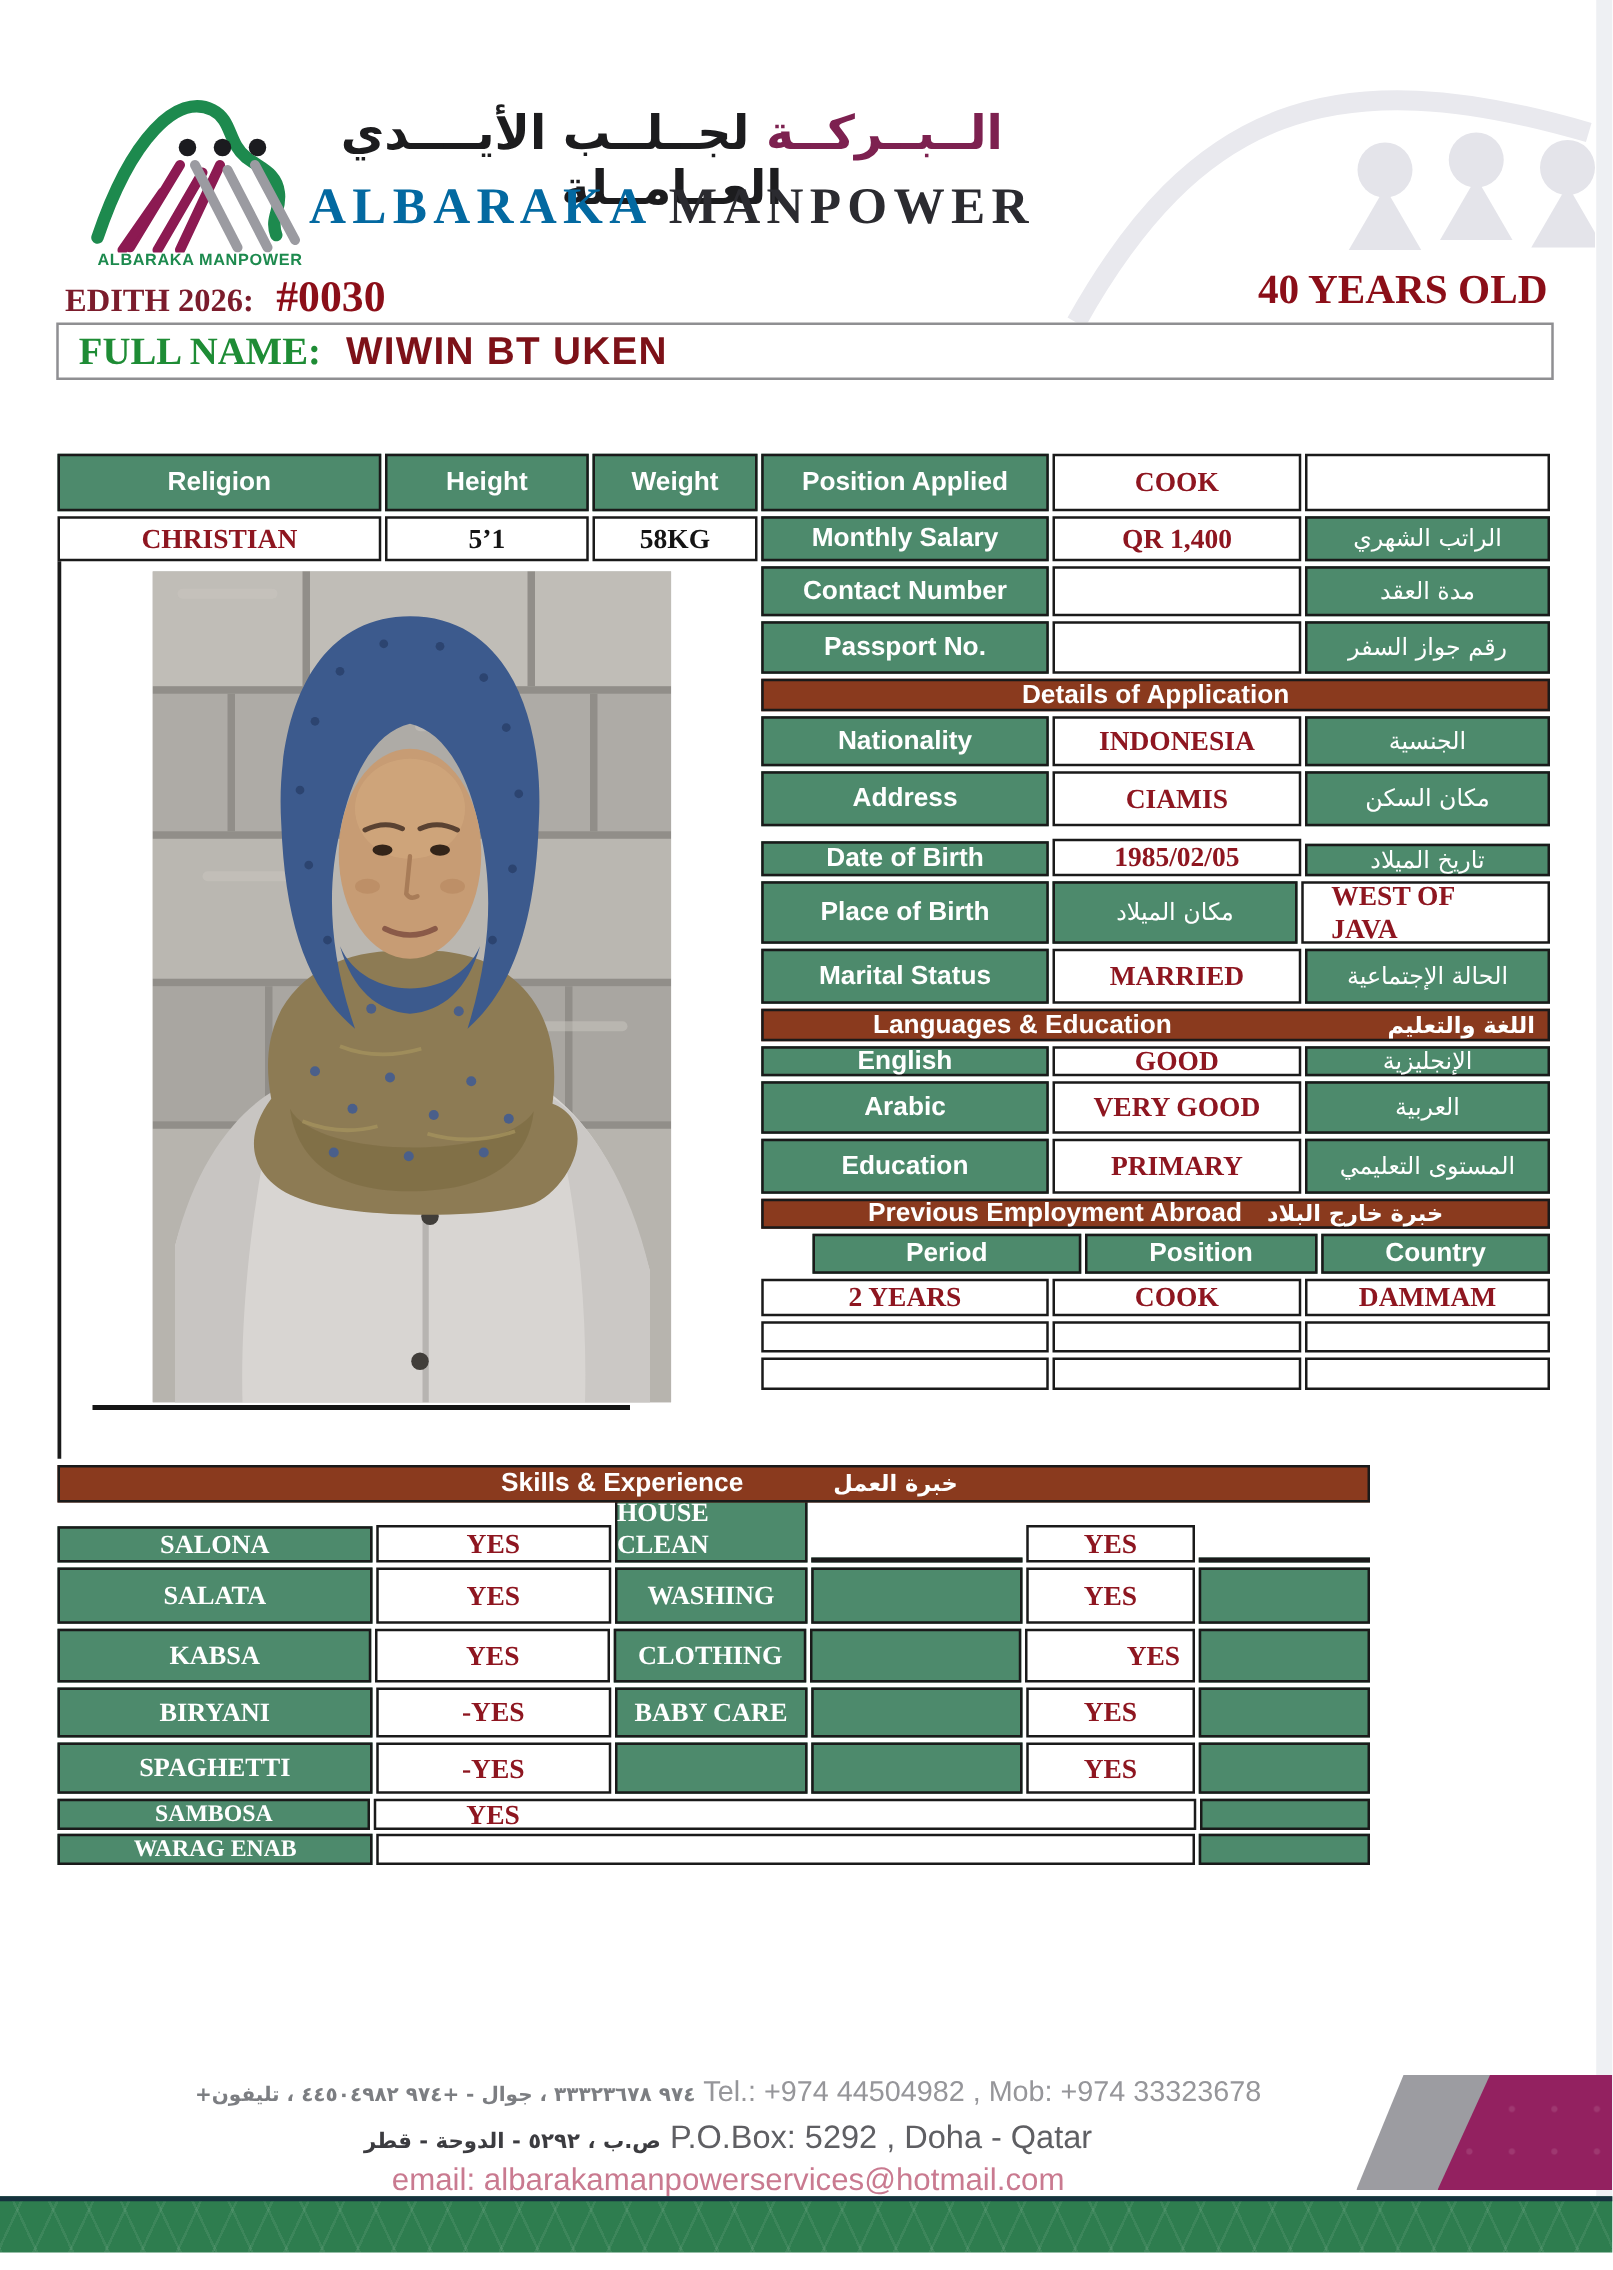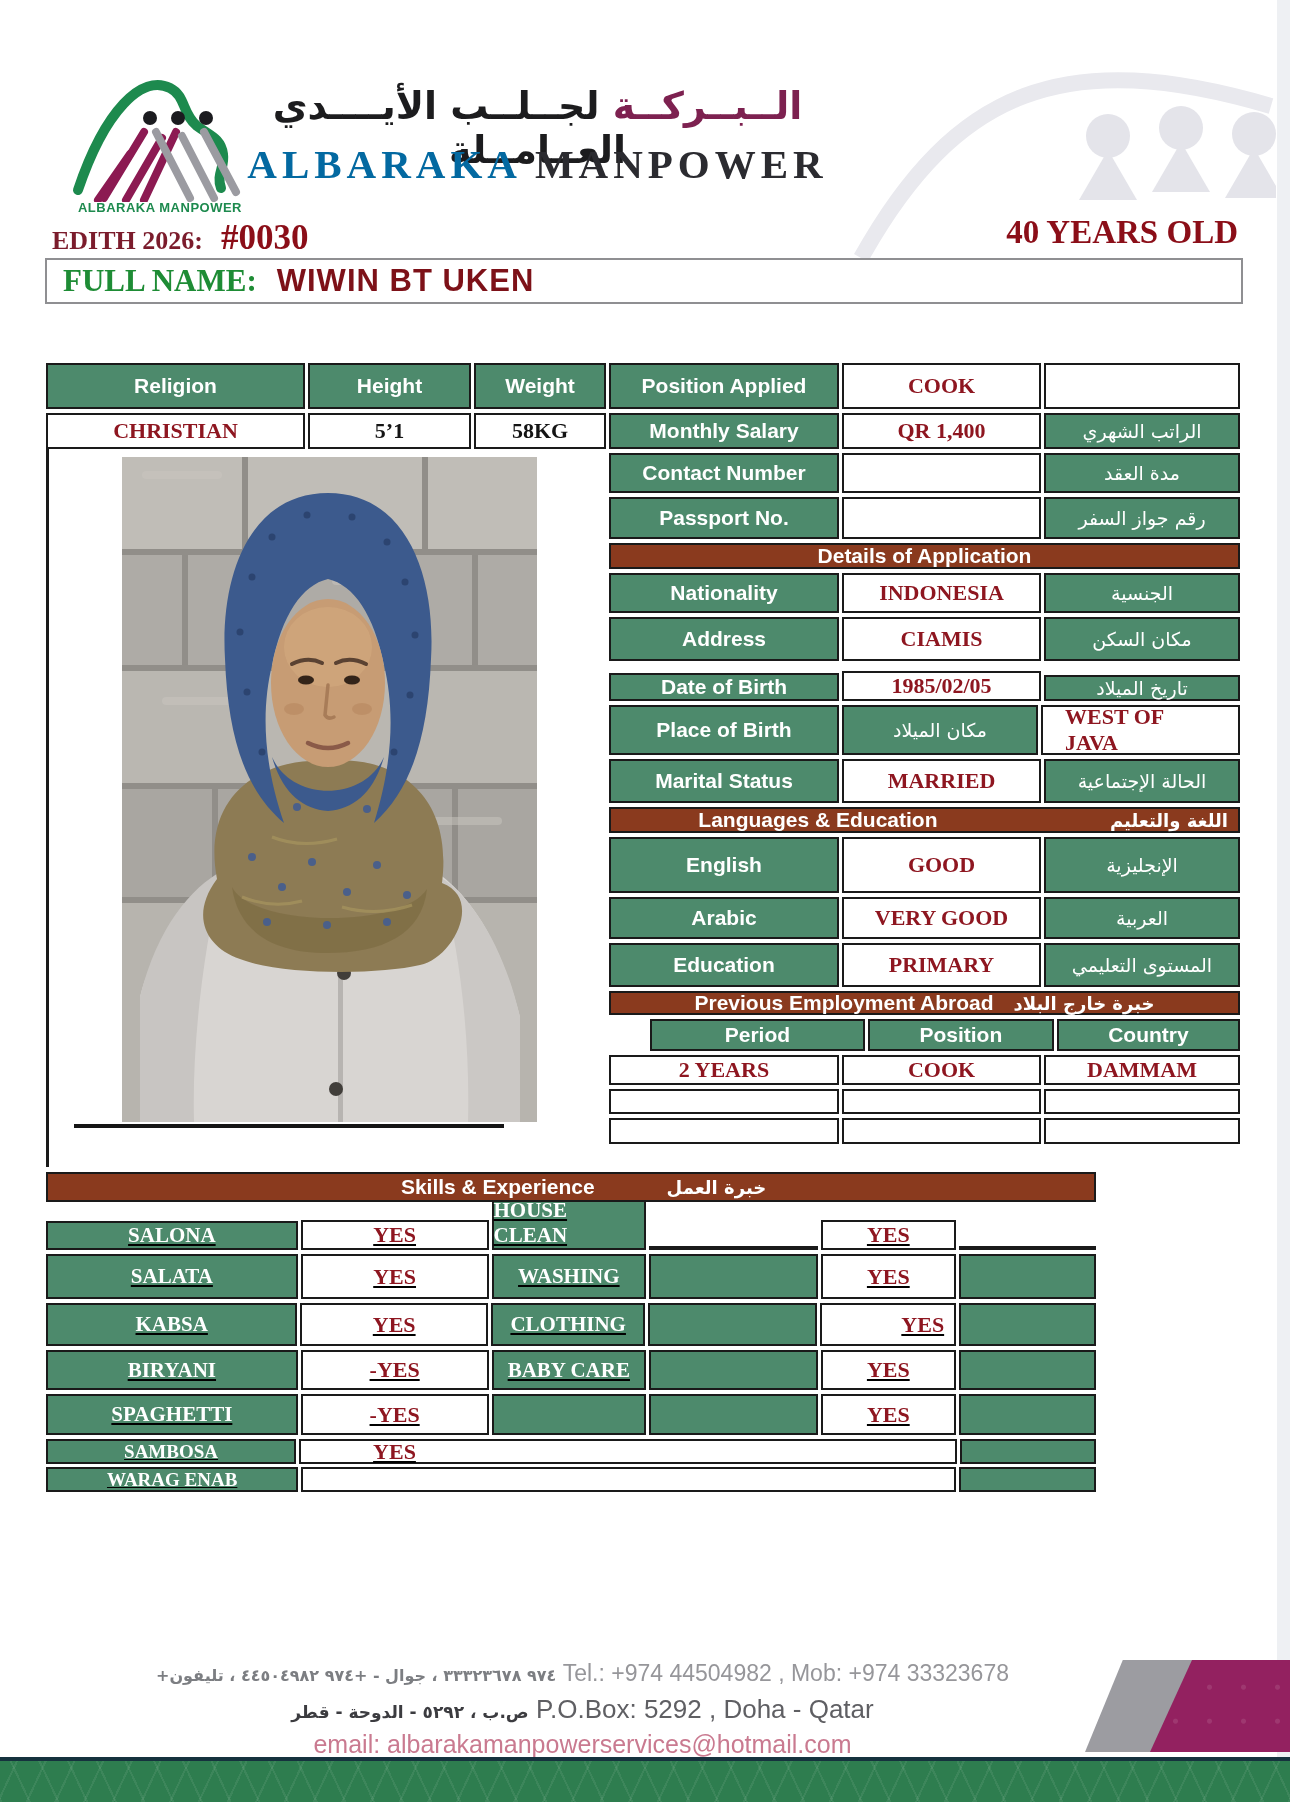--- a/index.html
+++ b/index.html
@@ -44,21 +44,21 @@
   .w-label{width:230px}.w-val{width:199px}.w-ar{width:196px}
 
   .info-table{left:46px;top:363px;width:1194px;}
   .right-stack{position:absolute;left:563px;top:90px;width:631px;}
   .photo-border-left{left:46px;top:449px;width:3px;height:718px;background:#1a1a1a;}
   .photo{left:122px;top:457px;width:415px;height:665px;}
   .photo-underline{left:74px;top:1124px;width:430px;height:4px;background:#151515;}
   .pob-val{justify-content:flex-start;text-align:left;padding-left:22px;}
 
   
-  .skills{left:46px;top:1172px;width:1050px;text-decoration:underline;}
+  .skills{left:46px;top:1172px;width:1050px;}
   .s1{width:287px}.s2{width:214px}.s3{width:176px}.s4{width:192px}.s5{width:154px}.s6{width:156px}
   .sm{width:745px}
   .skill-label{color:#fff;font-family:"Liberation Serif",serif;font-weight:bold;font-size:21px;}
   .skill-label-sm{color:#fff;font-family:"Liberation Serif",serif;font-weight:bold;font-size:19px;}
   .yes-right{justify-content:flex-end;padding-right:10px;}
   .yes-left{justify-content:flex-start;padding-left:72px;}
   .skills-band-en{position:absolute;left:43%;transform:translateX(-50%);}
   .skills-band-ar{position:absolute;left:63.9%;transform:translateX(-50%);}
   .lang-band-en{position:absolute;left:33%;transform:translateX(-50%);}
   .lang-band-ar{position:absolute;right:10px;}
@@ -209,21 +209,21 @@
       <div class="cell val w-val">MARRIED</div>
       <div class="cell green arcell w-ar">الحالة الإجتماعية</div>
     </div>
 
 
     <div class="band" style="height:26px;margin-bottom:4px;">
       <span class="lang-band-en">Languages &amp; Education</span>
       <span class="ar lang-band-ar">اللغة والتعليم</span>
     </div>
 
-    <div class="trow" style="height:56px;border-radius:18px;">
+    <div class="trow" style="height:24px;border-radius:18px;">
       <div class="cell green glabel w-label">English</div>
       <div class="cell val w-val">GOOD</div>
       <div class="cell green arcell w-ar">الإنجليزية</div>
     </div>
 
     <div class="trow" style="height:42px;">
       <div class="cell green glabel w-label">Arabic</div>
       <div class="cell val w-val">VERY GOOD</div>
       <div class="cell green arcell w-ar">العربية</div>
     </div>

